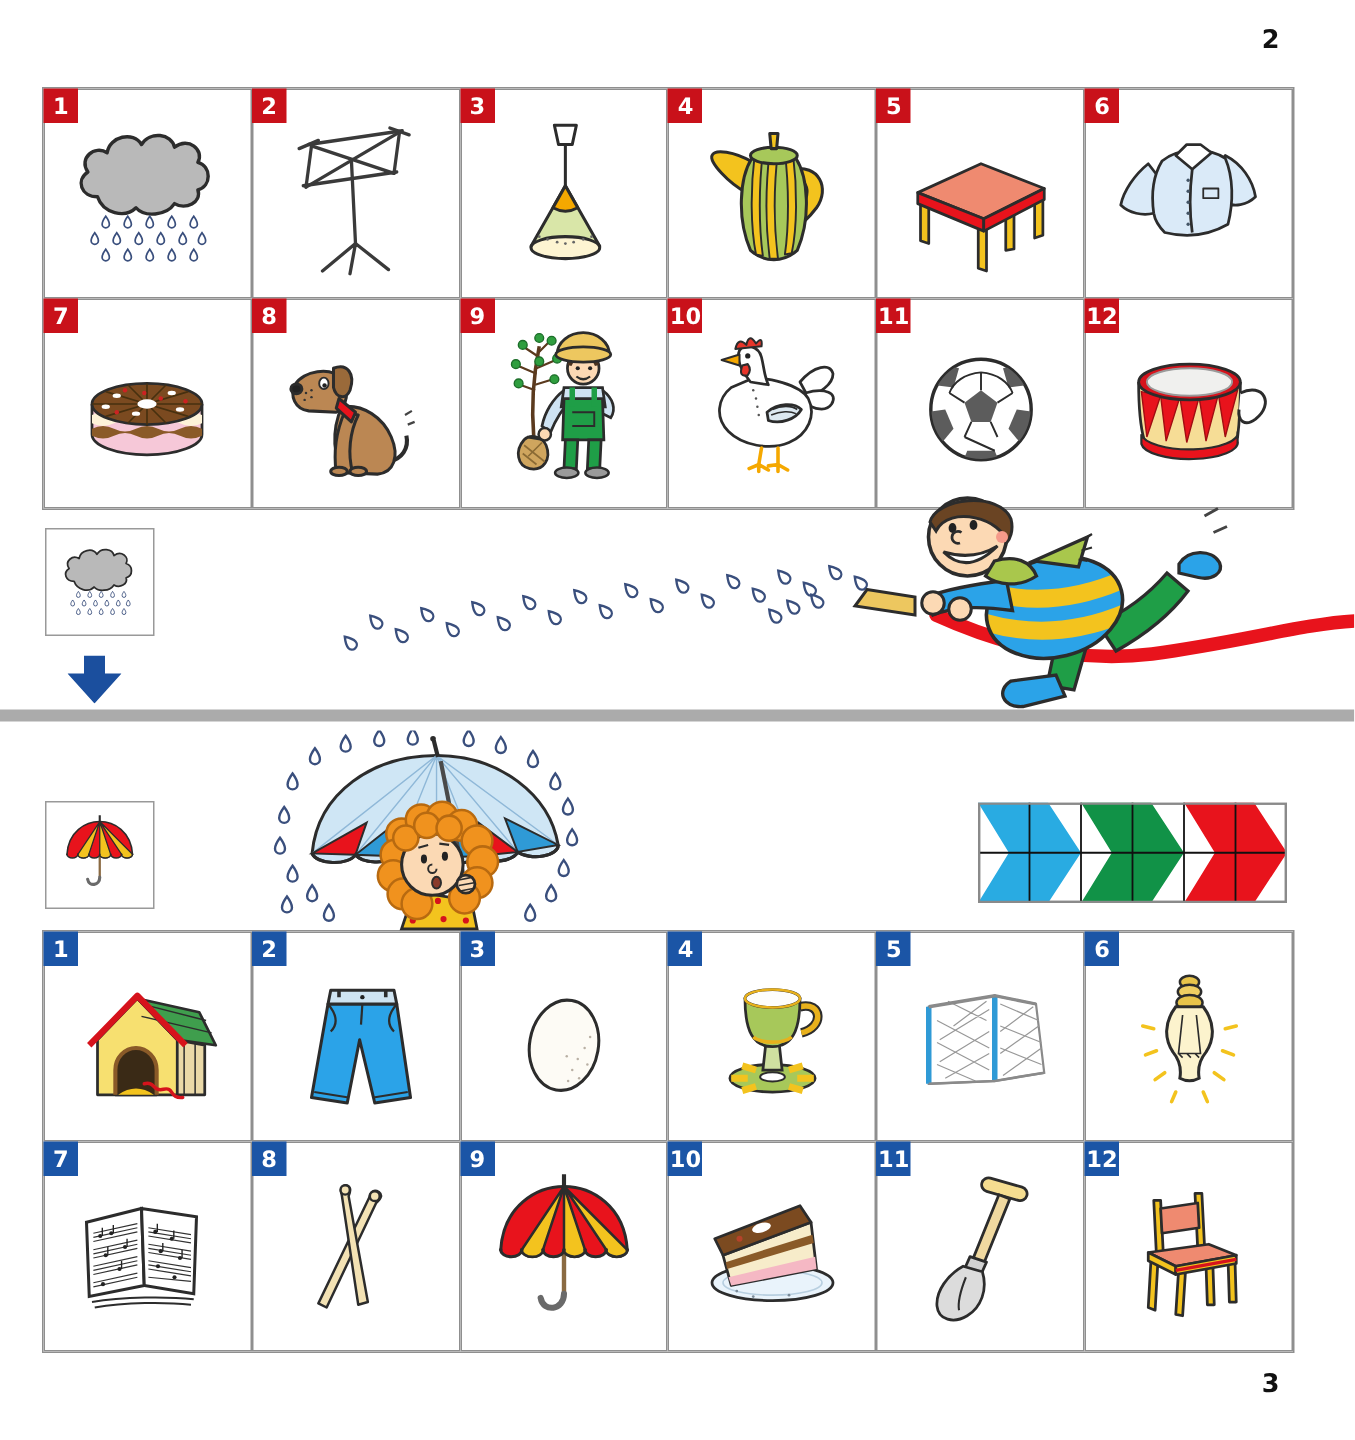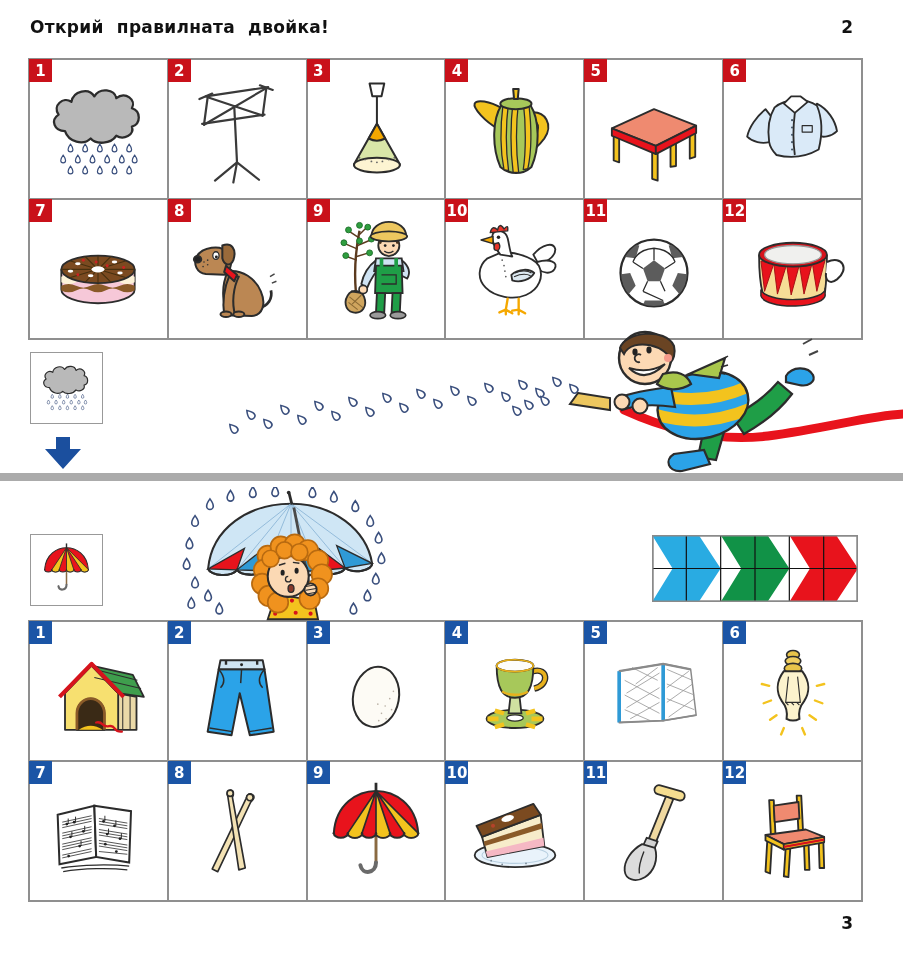--- a/index.html
+++ b/index.html
@@ -27,21 +27,20 @@
   .divider{position:absolute;left:0;top:473px;width:903px;height:8px;z-index:0}
   #down-arrow{position:absolute;left:45px;top:437px;z-index:1}
   #hose-scene{position:absolute;left:28px;top:330px;z-index:2;pointer-events:none}
   #woman-scene{position:absolute;left:182px;top:487px;z-index:2;pointer-events:none}
   #chevrons{position:absolute;left:652px;top:535px;z-index:1}
 </style>
 </head>
 <body>
 
 <div class="page">
-  <div class="title">Открий правилната двойка!</div>
   <div class="pn pn-top">2</div>
 
   <div class="grid" id="top-grid">
       <div class="cell">
         <span class="badge" style="background: rgb(201, 17, 26);">1</span>
         <span class="icon">
           <svg viewBox="0 0 120 120">
  <path d="M24,58 C12,58 8,46 17,40 C10,30 22,20 31,26 C33,14 50,10 56,20 C62,10 78,12 80,22 C90,14 102,24 97,33 C107,36 107,50 97,53 C100,62 88,68 80,63 C74,72 58,73 52,66 C44,74 28,70 24,58 Z" fill="#b9b9b9" stroke="#2c2c2c" stroke-width="2.5" stroke-linejoin="round"></path>
  <path transform="translate(30,76) rotate(0) scale(0.85)" d="M0,-4.5 C2.2,-1.5 3.1,0.4 3.1,2.3 A3.1,3.1 0 1 1 -3.1,2.3 C-3.1,0.4 -2.2,-1.5 0,-4.5 Z" fill="#fff" stroke="#3a4f7d" stroke-width="1.5"></path>
             <path transform="translate(46,76) rotate(0) scale(0.85)" d="M0,-4.5 C2.2,-1.5 3.1,0.4 3.1,2.3 A3.1,3.1 0 1 1 -3.1,2.3 C-3.1,0.4 -2.2,-1.5 0,-4.5 Z" fill="#fff" stroke="#3a4f7d" stroke-width="1.5"></path>

